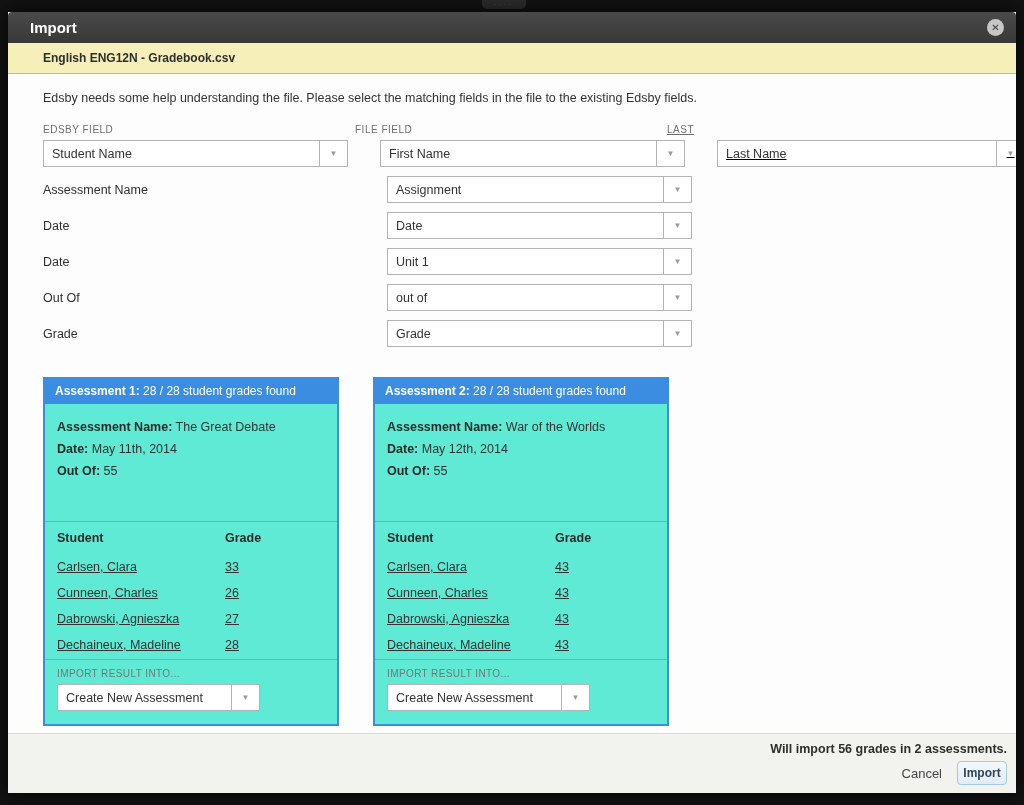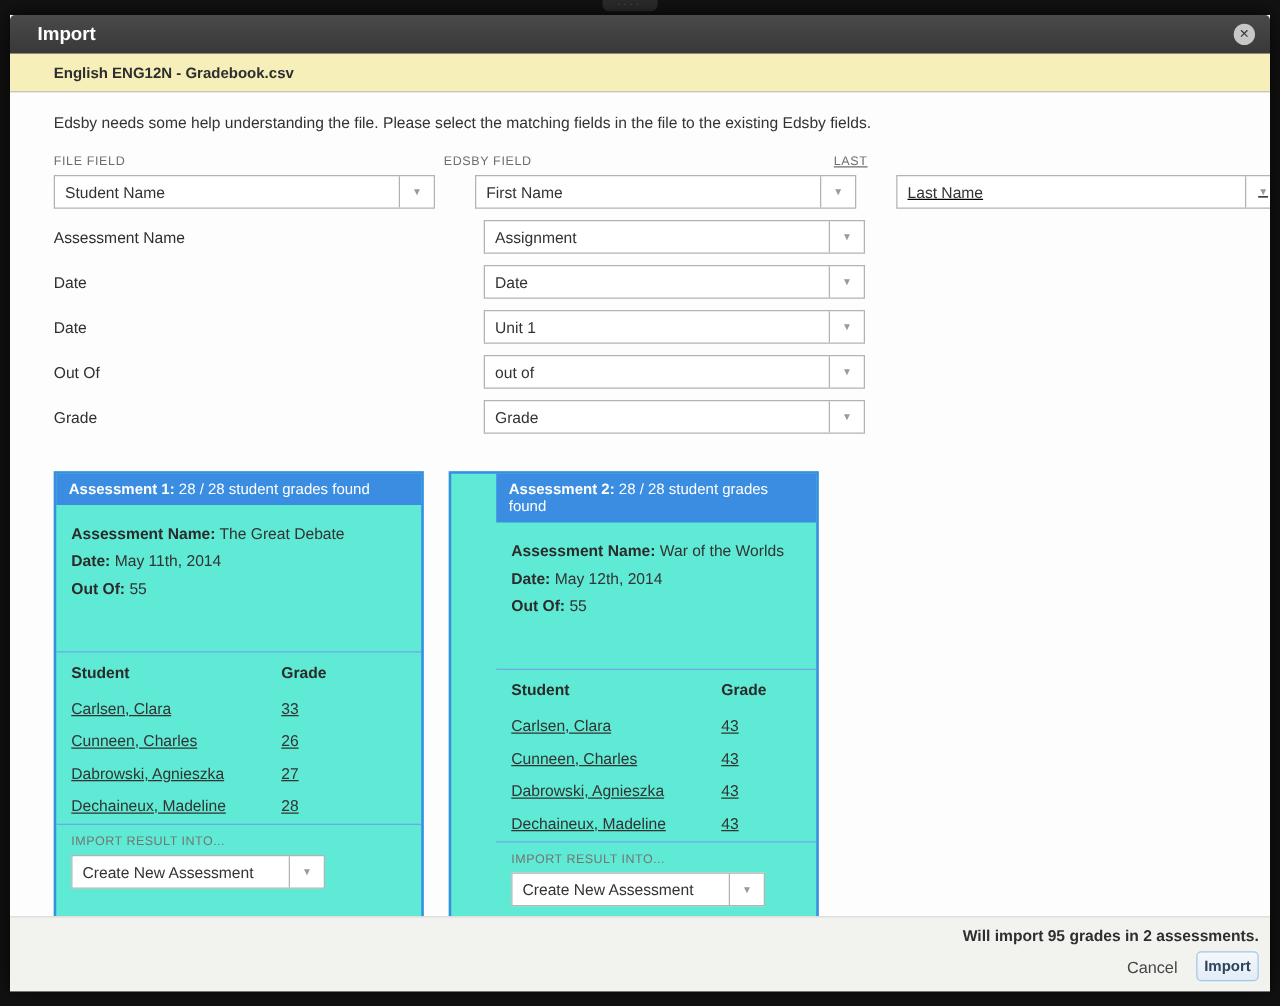--- a/index.html
+++ b/index.html
@@ -69,21 +69,21 @@
     width: 28px; border-left: 1px solid #b3b3b3;
     display: flex; align-items: center; justify-content: center;
     color: #9a9a9a; font-size: 8px;
   }
   
   .cards { display: flex; margin-top: 30px; }
   .card {
     width: 296px; border: 2px solid #3b8de2; background: #5eead4;
     display: flex; flex-direction: column;
   }
-  .card + .card { margin-left: 20px; padding-left: 36px; }
+  .card + .card { margin-left: 34px; }
   .card-header {
     background: #3b8de2; color: #fff; font-size: 12px;
     padding: 5px 10px 6px 10px;
   }
   .card-header b { font-weight: bold; }
   .card-info { padding: 12px 12px 0 12px; height: 117px; }
   .card-info .line { font-size: 12.5px; color: #333; line-height: 22px; white-space: nowrap; }
   .card-info .line b { color: #2b2b2b; }
   .blue-divider { border-top: 1px solid #6fa8e8; }
   .card-table { padding: 0 12px; }
@@ -125,22 +125,22 @@
   </div>
 
   <div class="banner">
     <span>English ENG12N - Gradebook.csv</span>
   </div>
 
   <div class="content">
     <div class="instruction">Edsby needs some help understanding the file. Please select the matching fields in the file to the existing Edsby fields.</div>
 
     <div class="map-headers">
+      <span class="col-label w1">EDSBY FIELD</span>
       <span class="col-label w2">FILE FIELD</span>
-      <span class="col-label w1">EDSBY FIELD</span>
       <span class="col-label w3">LAST</span>
     </div>
 
     <div class="map-row">
       <div class="w1">
         <div class="dd dd-305">
           <span class="dd-value">Student Name</span>
           <span class="dd-arrow">▼</span>
         </div>
       </div>
@@ -291,20 +291,20 @@
             <span class="dd-value">Create New Assessment</span>
             <span class="dd-arrow">▼</span>
           </div>
         </div>
       </div>
 
     </div>
   </div>
 
   <div class="footer">
-    <div class="summary">Will import 95 grades in 2 assessments.</div>
+    <div class="summary">Will import 56 grades in 2 assessments.</div>
     <div class="actions">
       <span class="cancel-link">Cancel</span>
       <button class="import-btn">Import</button>
     </div>
   </div>
 
 </div>
 
 </body></html>

